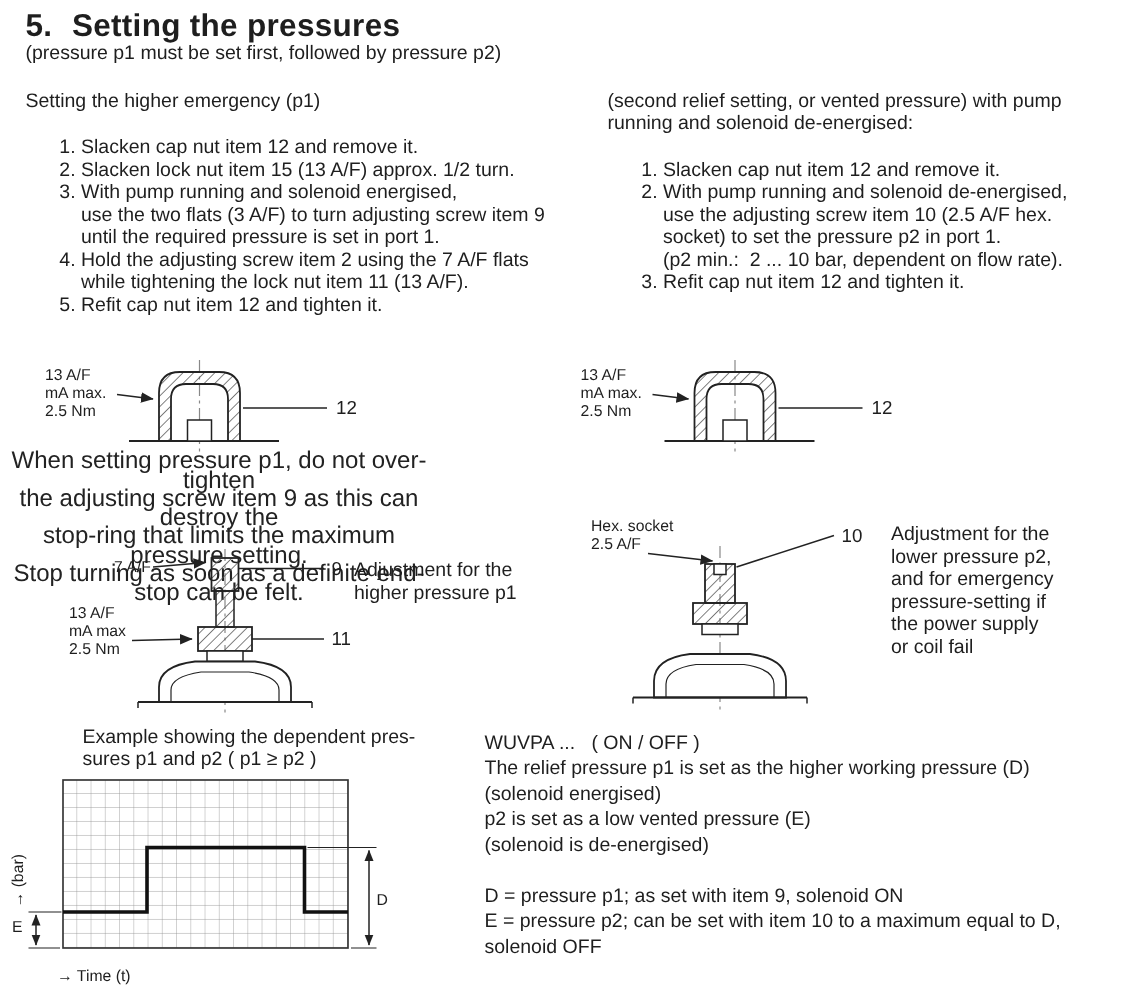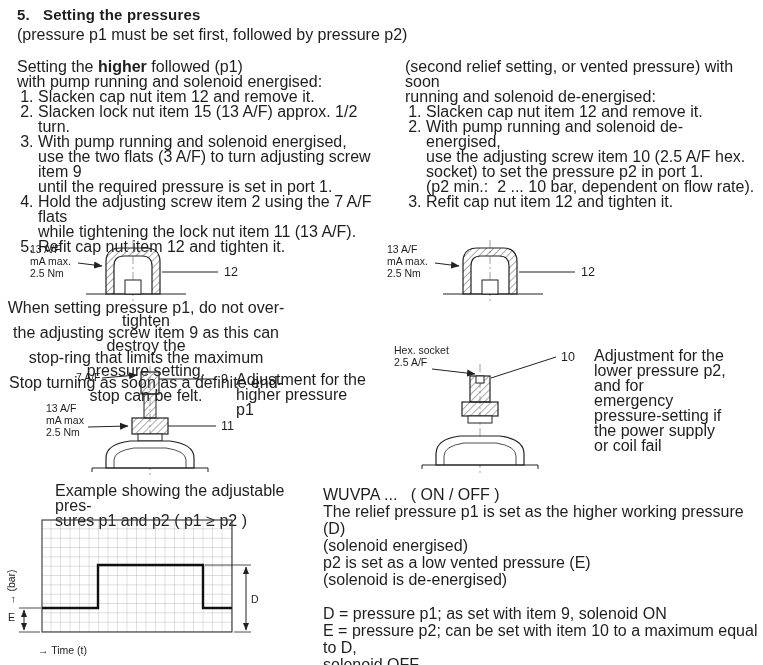--- a/index.html
+++ b/index.html
@@ -1,58 +1,57 @@
 <!DOCTYPE html>
 <html><head>
 <meta charset="utf-8">
 <style>
   html,body{margin:0;padding:0}
   body{background:#fff;font-family:"Liberation Sans","DejaVu Sans",sans-serif;color:#1e1e1e}
   .page{position:relative;width:763px;height:665px;background:#fff;overflow:hidden}
   .abs{position:absolute}
-  .title{font-size:15px;font-weight:bold;letter-spacing:.2px}
+  .title{font-size:21px;font-weight:bold;letter-spacing:.2px}
   .title .num{margin-right:13px}
-  .t12{font-size:16px;line-height:15px}
+  .t12{font-size:13px;line-height:15px}
   .lh17{line-height:17px}
   .pre{white-space:pre-wrap}
-  .em{font-weight:bold}
-  .steps{margin:0;padding-left:21px;list-style:decimal}
+  .em{font-weight:normal}
+  .steps{margin:16px;padding-left:21px;list-style:decimal}
   .steps li{margin:0}
   .note{font-size:16px;line-height:12.5px;text-align:center;color:#222}
   .svgt{font-size:10.5px;fill:#1e1e1e;font-family:"Liberation Sans","DejaVu Sans",sans-serif}
   .svgt-item{font-size:12.5px;fill:#1e1e1e;font-family:"Liberation Sans","DejaVu Sans",sans-serif}
   svg{display:block}
 </style>
 </head>
 <body>
 
 <div class="page">
 
   <div class="abs title" style="left:17px;top:6px">
     <span class="num">5.</span><span>Setting the pressures</span>
   </div>
   <div class="abs t12" style="left:17px;top:27px">(pressure p1 must be set first, followed by pressure p2)</div>
 
   <div class="abs t12" style="left:17px;top:59px;width:374px">
-    <div><span>Setting the </span><span class="em">higher</span><span> followed (p1)</span></div>
-    <div>with pump running and solenoid energised:</div>
+    <div><span>Setting the </span><span class="em">higher</span><span> emergency (p1)</span></div>
     <ol class="steps">
       <li class="pre">Slacken cap nut item 12 and remove it.</li>
       <li class="pre">Slacken lock nut item 15 (13 A/F) approx. 1/2 turn.</li>
       <li class="pre">With pump running and solenoid energised,
 use the two flats (3 A/F) to turn adjusting screw item 9
 until the required pressure is set in port 1.</li>
       <li class="pre">Hold the adjusting screw item 2 using the 7 A/F flats
 while tightening the lock nut item 11 (13 A/F).</li>
       <li class="pre">Refit cap nut item 12 and tighten it.</li>
     </ol>
   </div>
 
   <div class="abs t12" style="left:405px;top:59px;width:350px">
-    <div class="pre">(second relief setting, or vented pressure) with soon
+    <div class="pre">(second relief setting, or vented pressure) with pump
 running and solenoid de-energised:</div>
     <ol class="steps">
       <li class="pre">Slacken cap nut item 12 and remove it.</li>
       <li class="pre">With pump running and solenoid de-energised,
 use the adjusting screw item 10 (2.5 A/F hex.
 socket) to set the pressure p2 in port 1.
 (p2 min.:  2 ... 10 bar, dependent on flow rate).</li>
       <li class="pre">Refit cap nut item 12 and tighten it.</li>
     </ol>
   </div>
@@ -162,21 +161,21 @@
     <text x="4" y="26" class="svgt">2.5 A/F</text>
     <text x="171" y="21" class="svgt-item">10</text>
   </svg>
   <div class="abs t12 pre" style="left:594px;top:348px;width:132px">Adjustment for the
 lower pressure p2,
 and for emergency
 pressure-setting if
 the power supply
 or coil fail</div>
 
-  <div class="abs t12 pre" style="left:55px;top:483px;width:240px">Example showing the adjustable pres-
+  <div class="abs t12 pre" style="left:55px;top:483px;width:240px">Example showing the dependent pres-
 sures p1 and p2 ( p1 ≥ p2 )</div>
 
   <svg class="abs" style="left:5px;top:505px" width="268" height="158" viewBox="0 0 268 158">
     <defs>
       <pattern id="g1" x="37" y="15" width="9.5" height="9.33" patternUnits="userSpaceOnUse">
         <path d="M9.5,0 V9.33 M0,9.33 H9.5" stroke="#8d8d8d" stroke-width="0.55" fill="none"></path>
       </pattern>
       <marker id="m5" markerWidth="8" markerHeight="7" refX="7" refY="3.5" orient="auto-start-reverse">
         <path d="M0,0.5 L7.5,3.5 L0,6.5 Z" fill="#222"></path>
       </marker>

